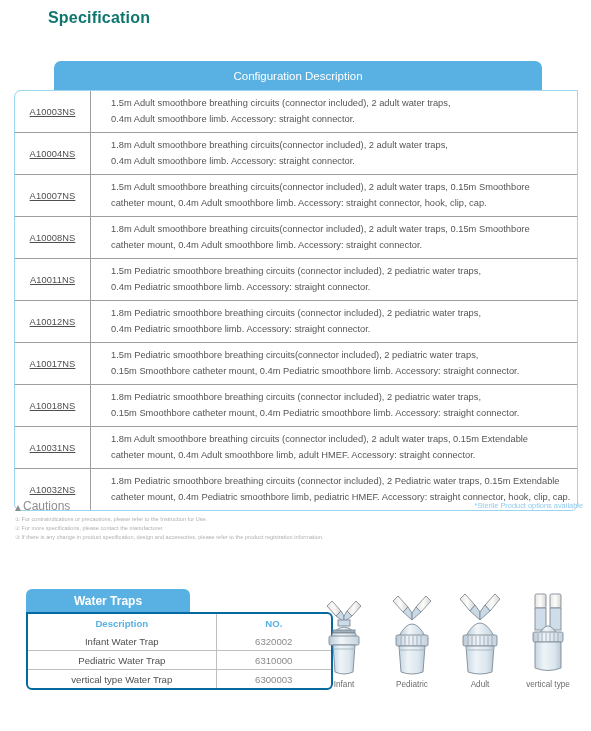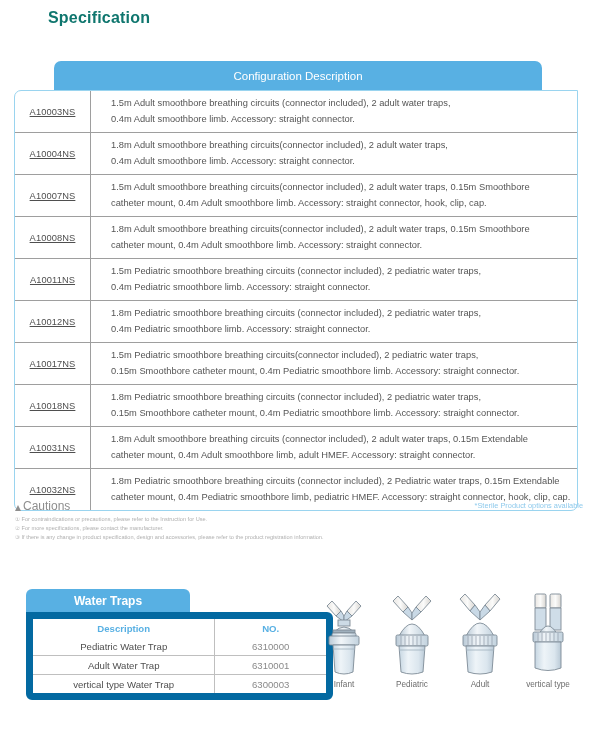--- a/index.html
+++ b/index.html
@@ -132,21 +132,21 @@
     height: 24px;
     line-height: 24px;
     background: #58b0e3;
     color: #fff;
     text-align: center;
     font-size: 12px;
     font-weight: bold;
     border-radius: 6px 6px 0 0;
   }
   .wt-body {
-    border: 7px solid #0369a1;
+    border: 2px solid #0369a1;
     border-radius: 6px;
     border-top-left-radius: 0;
     overflow: hidden;
     background: #fff;
     margin-top: -1px;
   }
   .wt-table {
     border-collapse: collapse;
     width: 100%;
     table-layout: fixed;
@@ -293,26 +293,26 @@
   <div class="wt-body">
     <table class="wt-table">
       <tbody>
         <tr>
           <th class="wt-col-desc">Description</th>
           <th class="wt-col-no">NO.</th>
         </tr>
       </tbody>
       <tbody id="wt-rows">
           <tr>
+            <td class="wt-col-desc wt-desc">Infant Water Trap</td>
+            <td class="wt-col-no">6320002</td>
+          </tr>
+          <tr>
             <td class="wt-col-desc wt-desc">Pediatric Water Trap</td>
             <td class="wt-col-no">6310000</td>
-          </tr>
-          <tr>
-            <td class="wt-col-desc wt-desc">Adult Water Trap</td>
-            <td class="wt-col-no">6310001</td>
           </tr>
           <tr>
             <td class="wt-col-desc wt-desc">vertical type Water Trap</td>
             <td class="wt-col-no">6300003</td>
           </tr>
         </tbody>
     </table>
   </div>
 </div>
 

